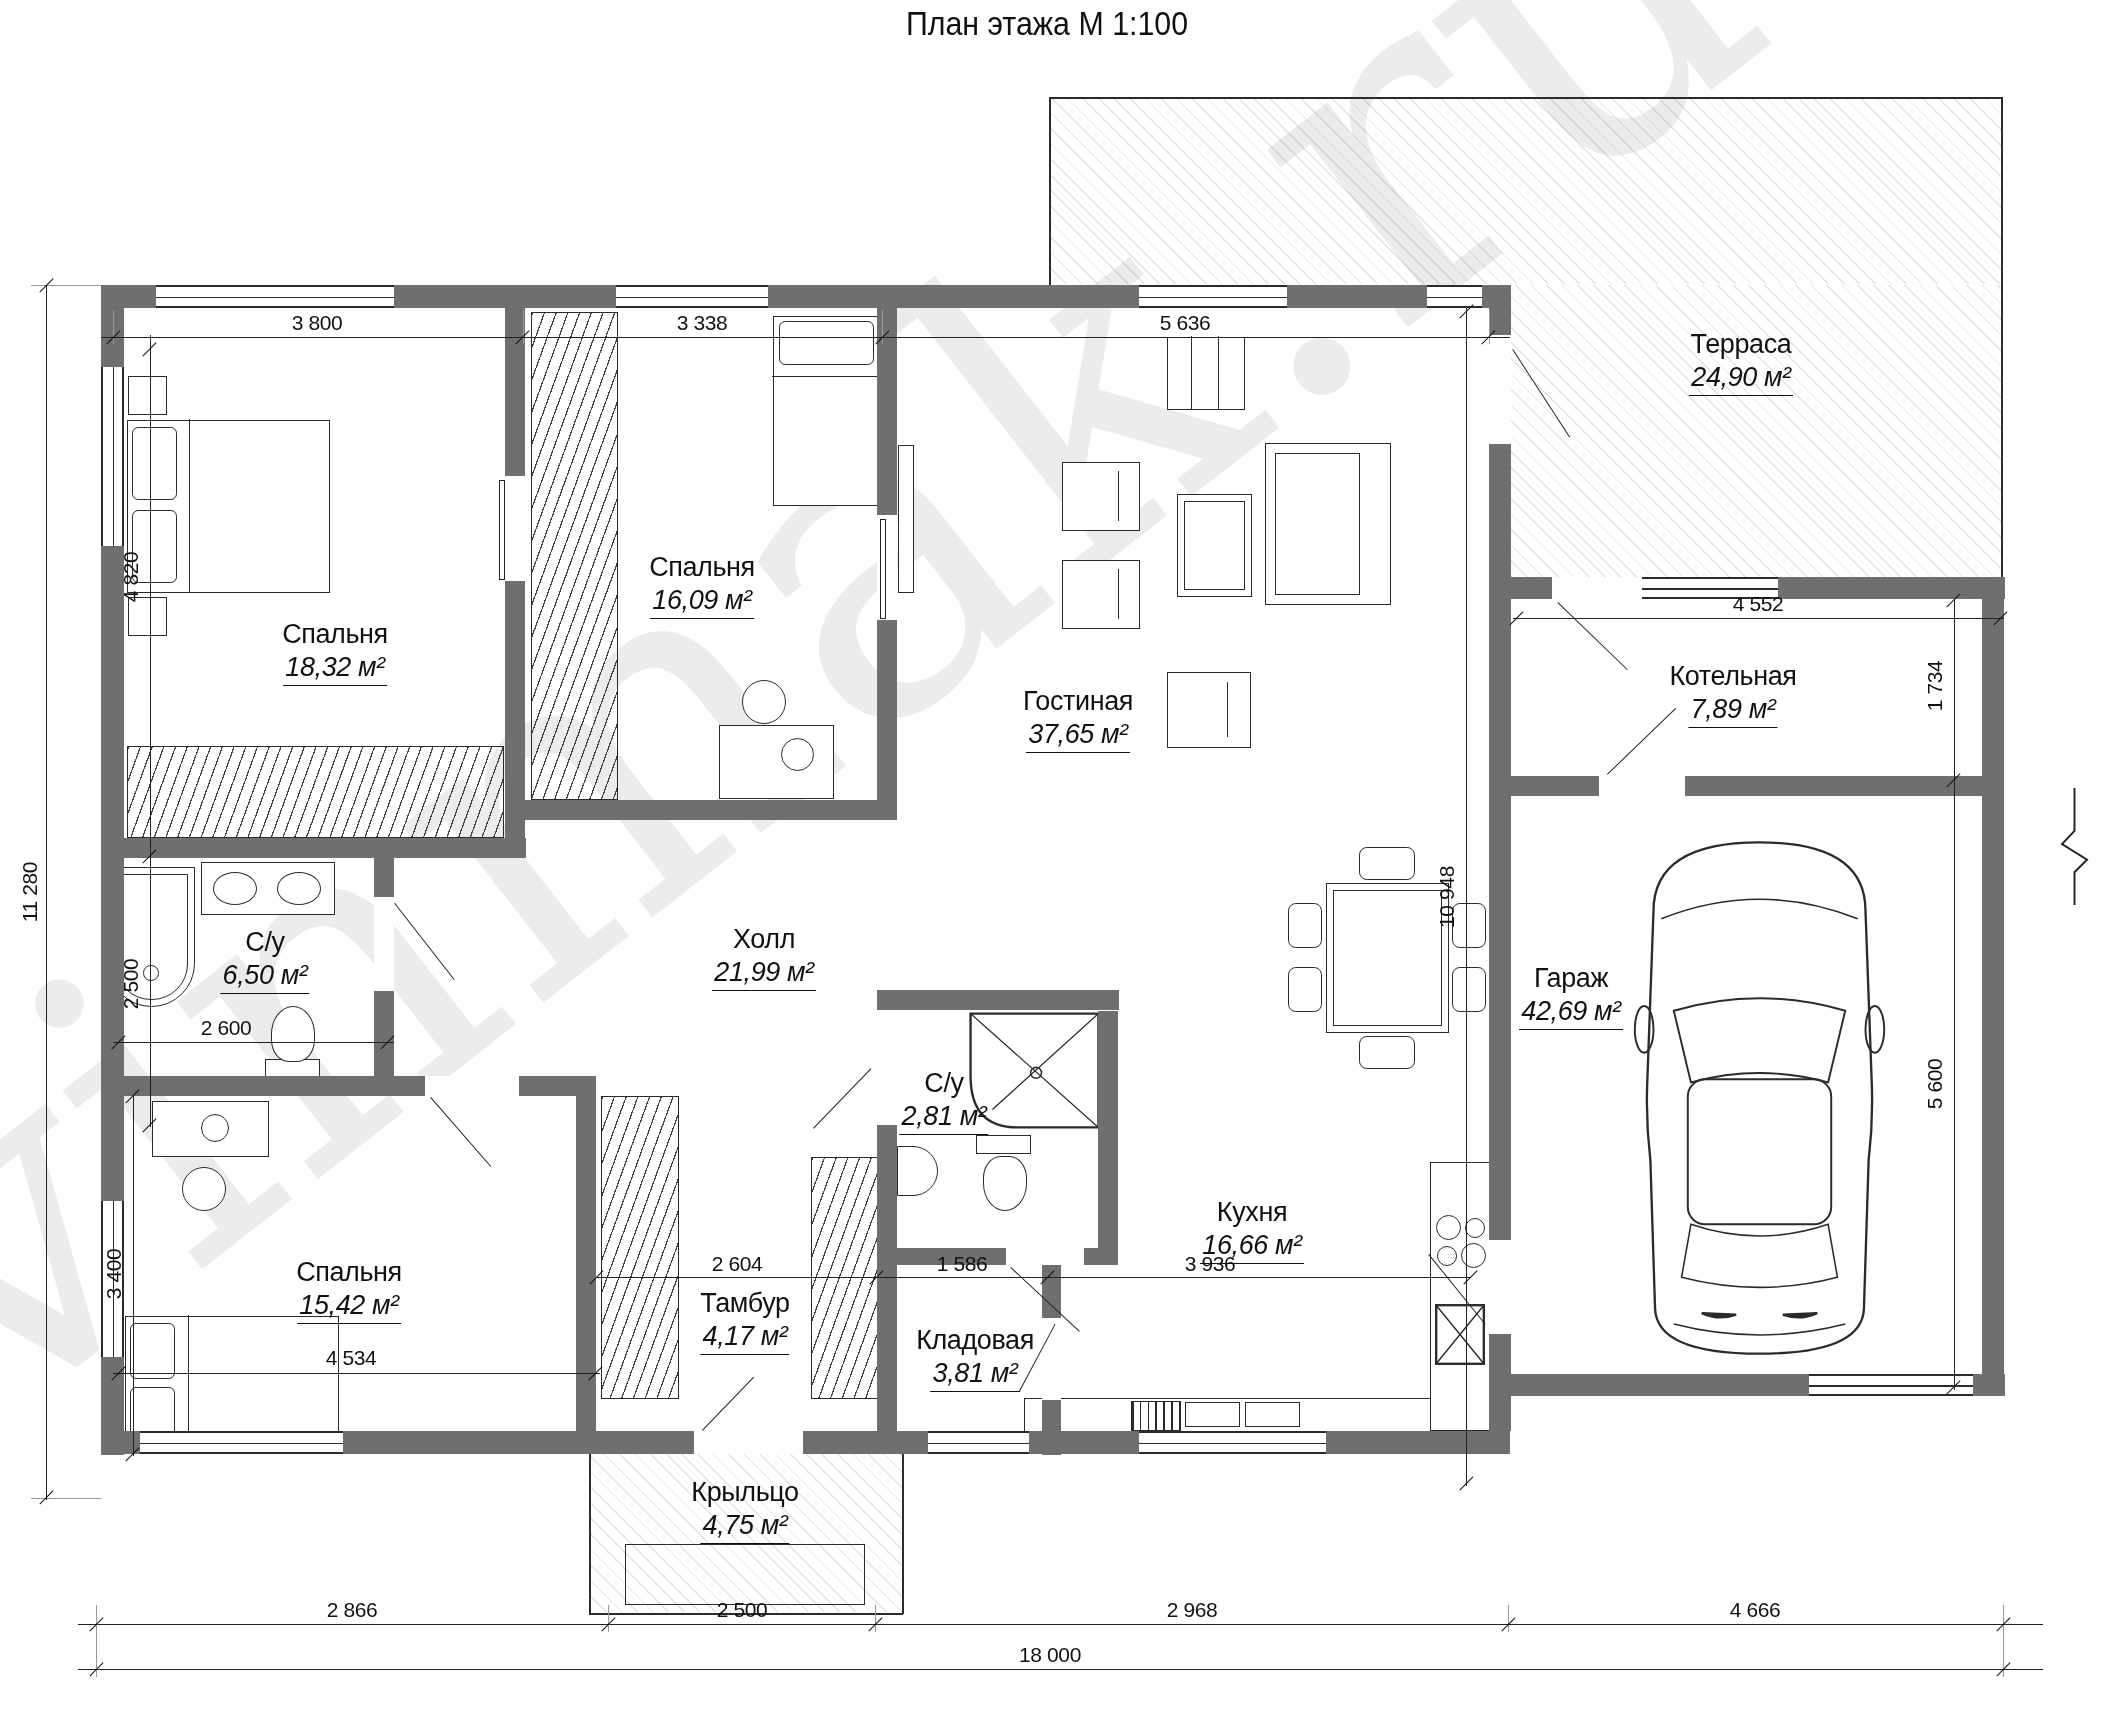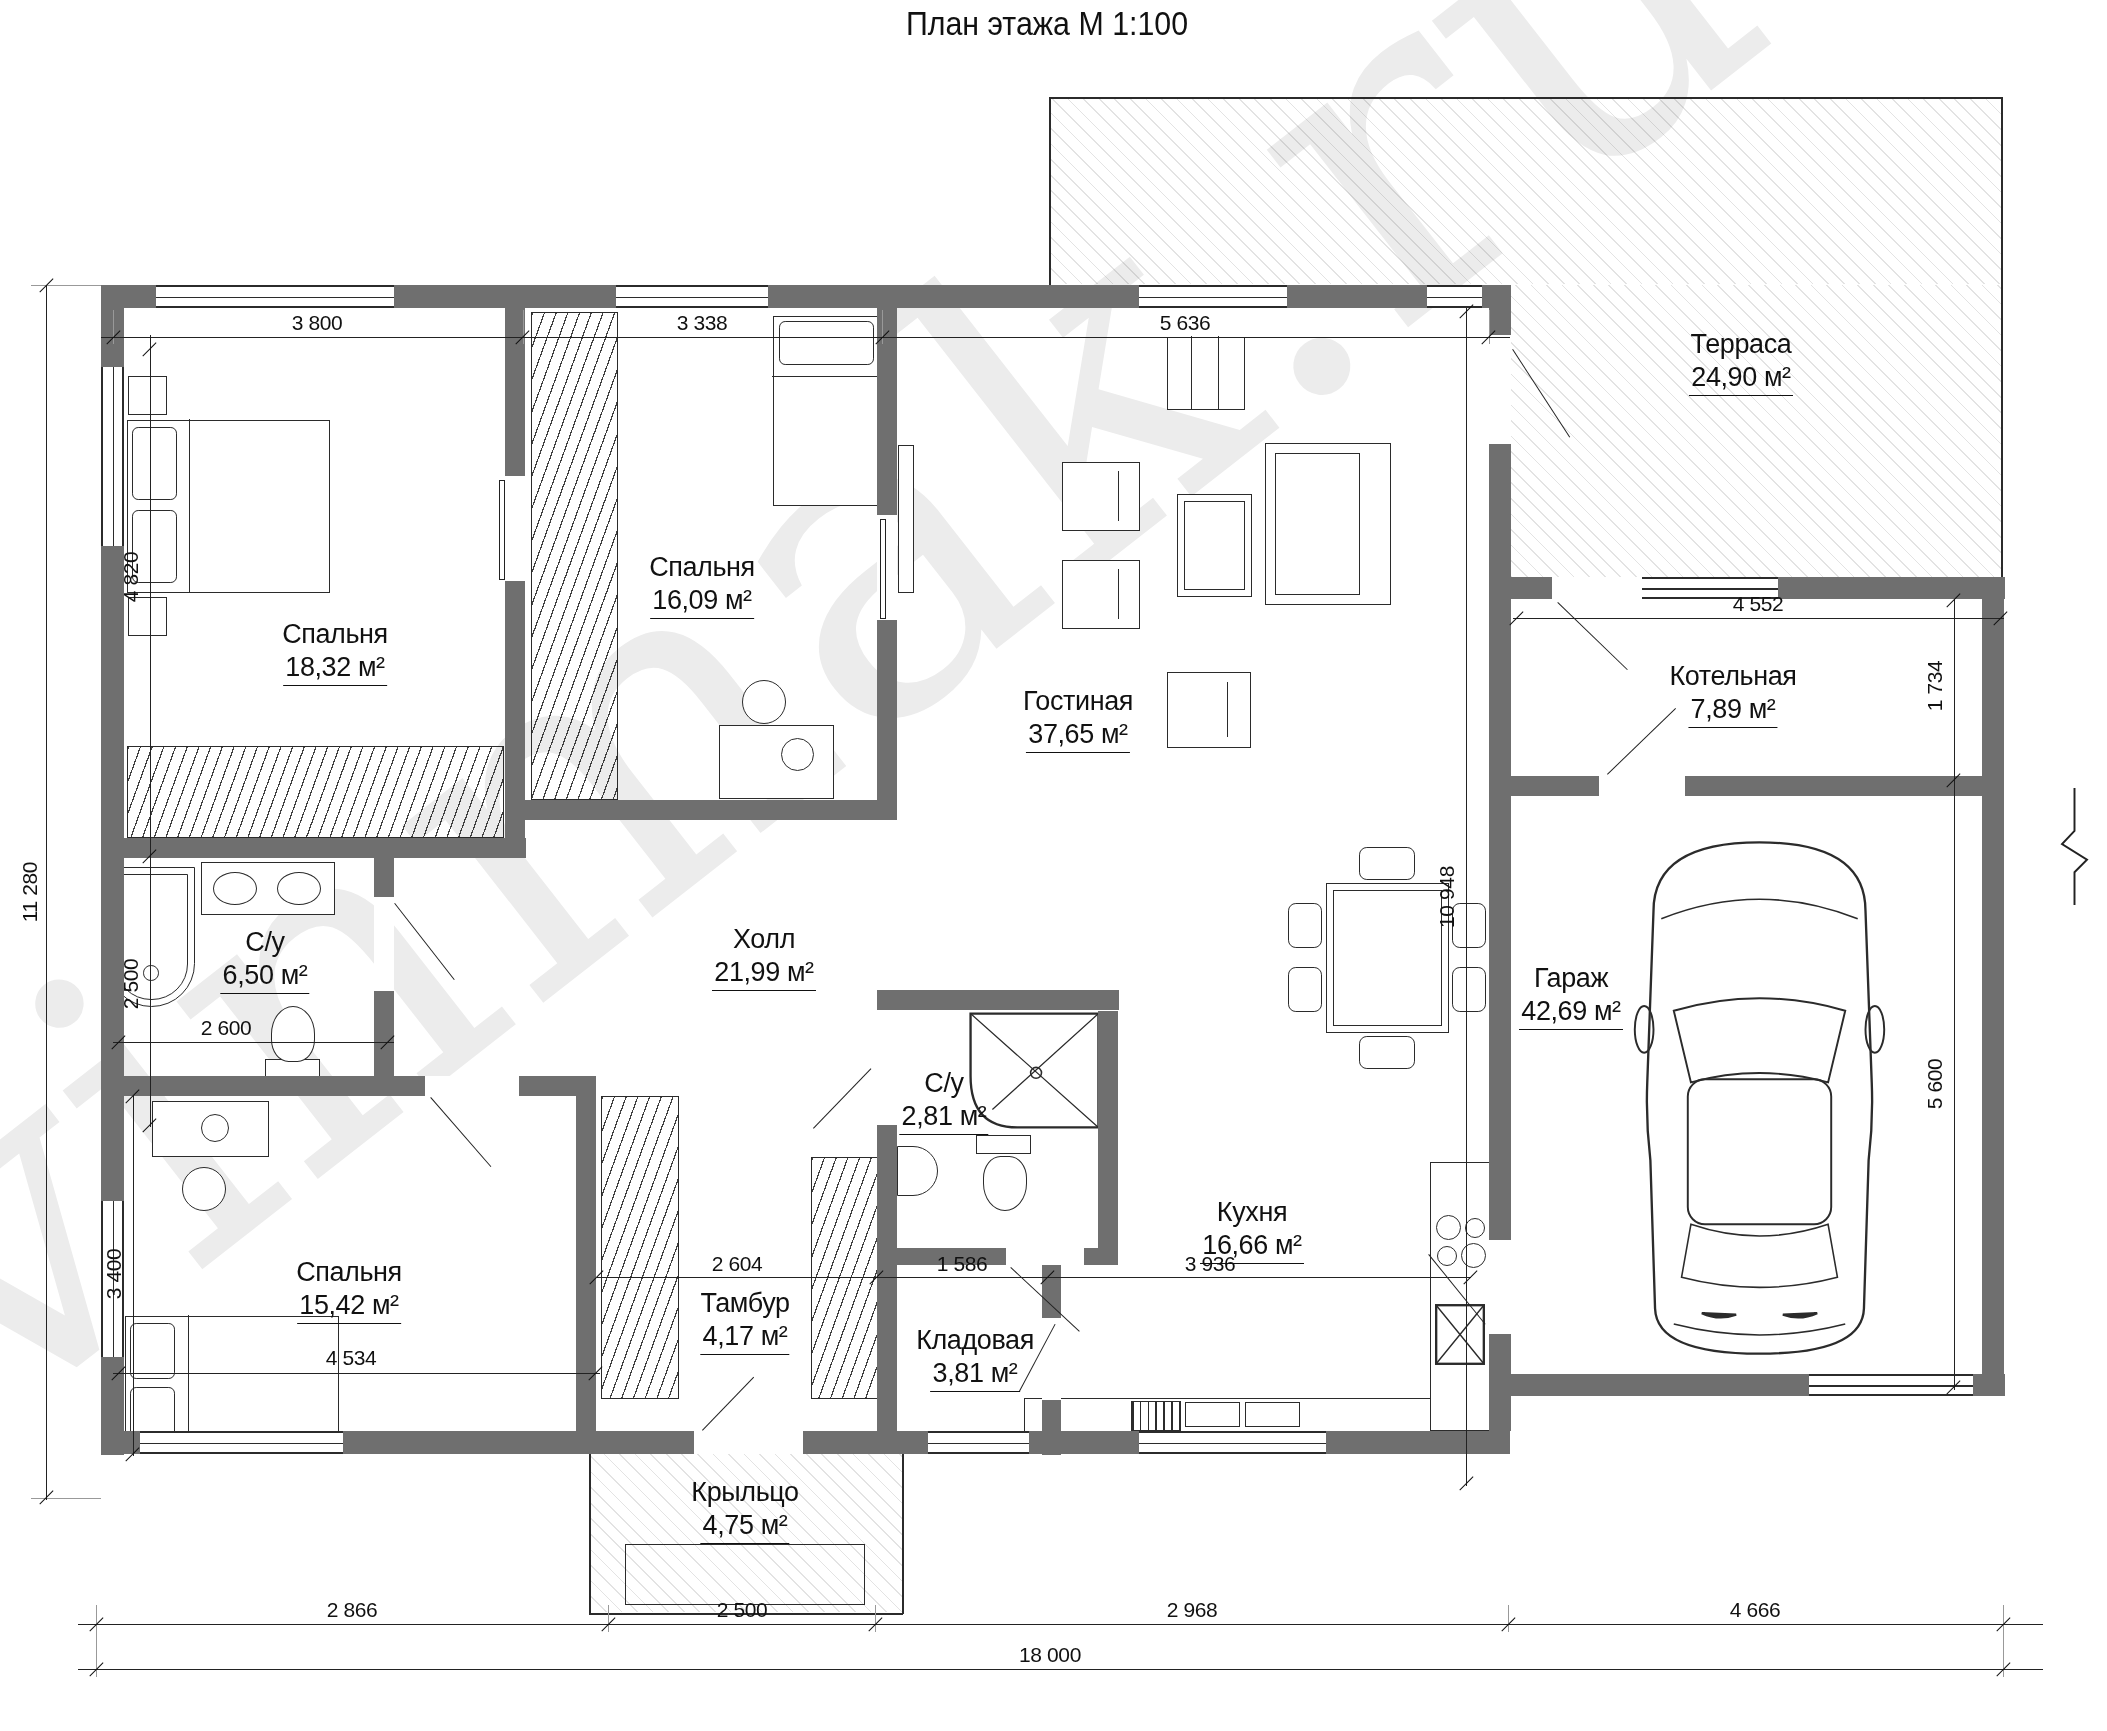--- a/index.html
+++ b/index.html
@@ -24,21 +24,21 @@
   .gap{position:absolute;background:#fff;z-index:6;}
   .diag{position:absolute;height:0;border-top:1.6px solid #222;transform-origin:0 0;z-index:7;}
   .leaf{position:absolute;background:#fff;border:1.6px solid #222;box-sizing:border-box;z-index:7;}
   .ward{position:absolute;border:1.6px solid #2b2b2b;box-sizing:border-box;z-index:4;background-color:transparent;
         background-image:repeating-linear-gradient(110deg,rgba(45,45,45,.9) 0 1.2px,transparent 1.2px 11px);}
   .f{position:absolute;border:1.6px solid #2b2b2b;box-sizing:border-box;background:#fff;z-index:4;}
   .fi{position:absolute;border:1.6px solid #2b2b2b;box-sizing:border-box;}
   .circ{position:absolute;border:1.6px solid #2b2b2b;border-radius:50%;box-sizing:border-box;background:#fff;z-index:4;}
   .rlabel{position:absolute;transform:translateX(-50%);text-align:center;font-size:27px;
           line-height:1.22;letter-spacing:-0.4px;white-space:nowrap;z-index:8;}
-  .rarea{display:inline-block;border-bottom:1.6px solid #111;padding:0 2.3px 1.6px;}
+  .rarea{display:inline-block;border-bottom:1.6px solid #111;padding:0 2.3px 1.6px;font-style:italic;}
   .dl{position:absolute;height:0;border-top:1.2px solid #222;z-index:8;}
   .dlv{position:absolute;width:0;border-left:1.2px solid #222;z-index:8;}
   .tick{position:absolute;width:18.7px;height:0;border-top:1.9px solid #111;transform:rotate(-45deg);z-index:8;}
   .dt{position:absolute;font-size:21px;transform:translate(-50%,-100%);white-space:nowrap;z-index:8;letter-spacing:-0.4px;}
   .dtv{position:absolute;font-size:21px;transform:translate(-50%,-50%) rotate(-90deg);white-space:nowrap;z-index:8;letter-spacing:-0.4px;}
   .ext{position:absolute;width:0;border-left:0.8px solid #999;z-index:7;}
   .exth{position:absolute;height:0;border-top:0.8px solid #999;z-index:7;}
   svg{position:absolute;z-index:4;}
 </style>
 </head>

